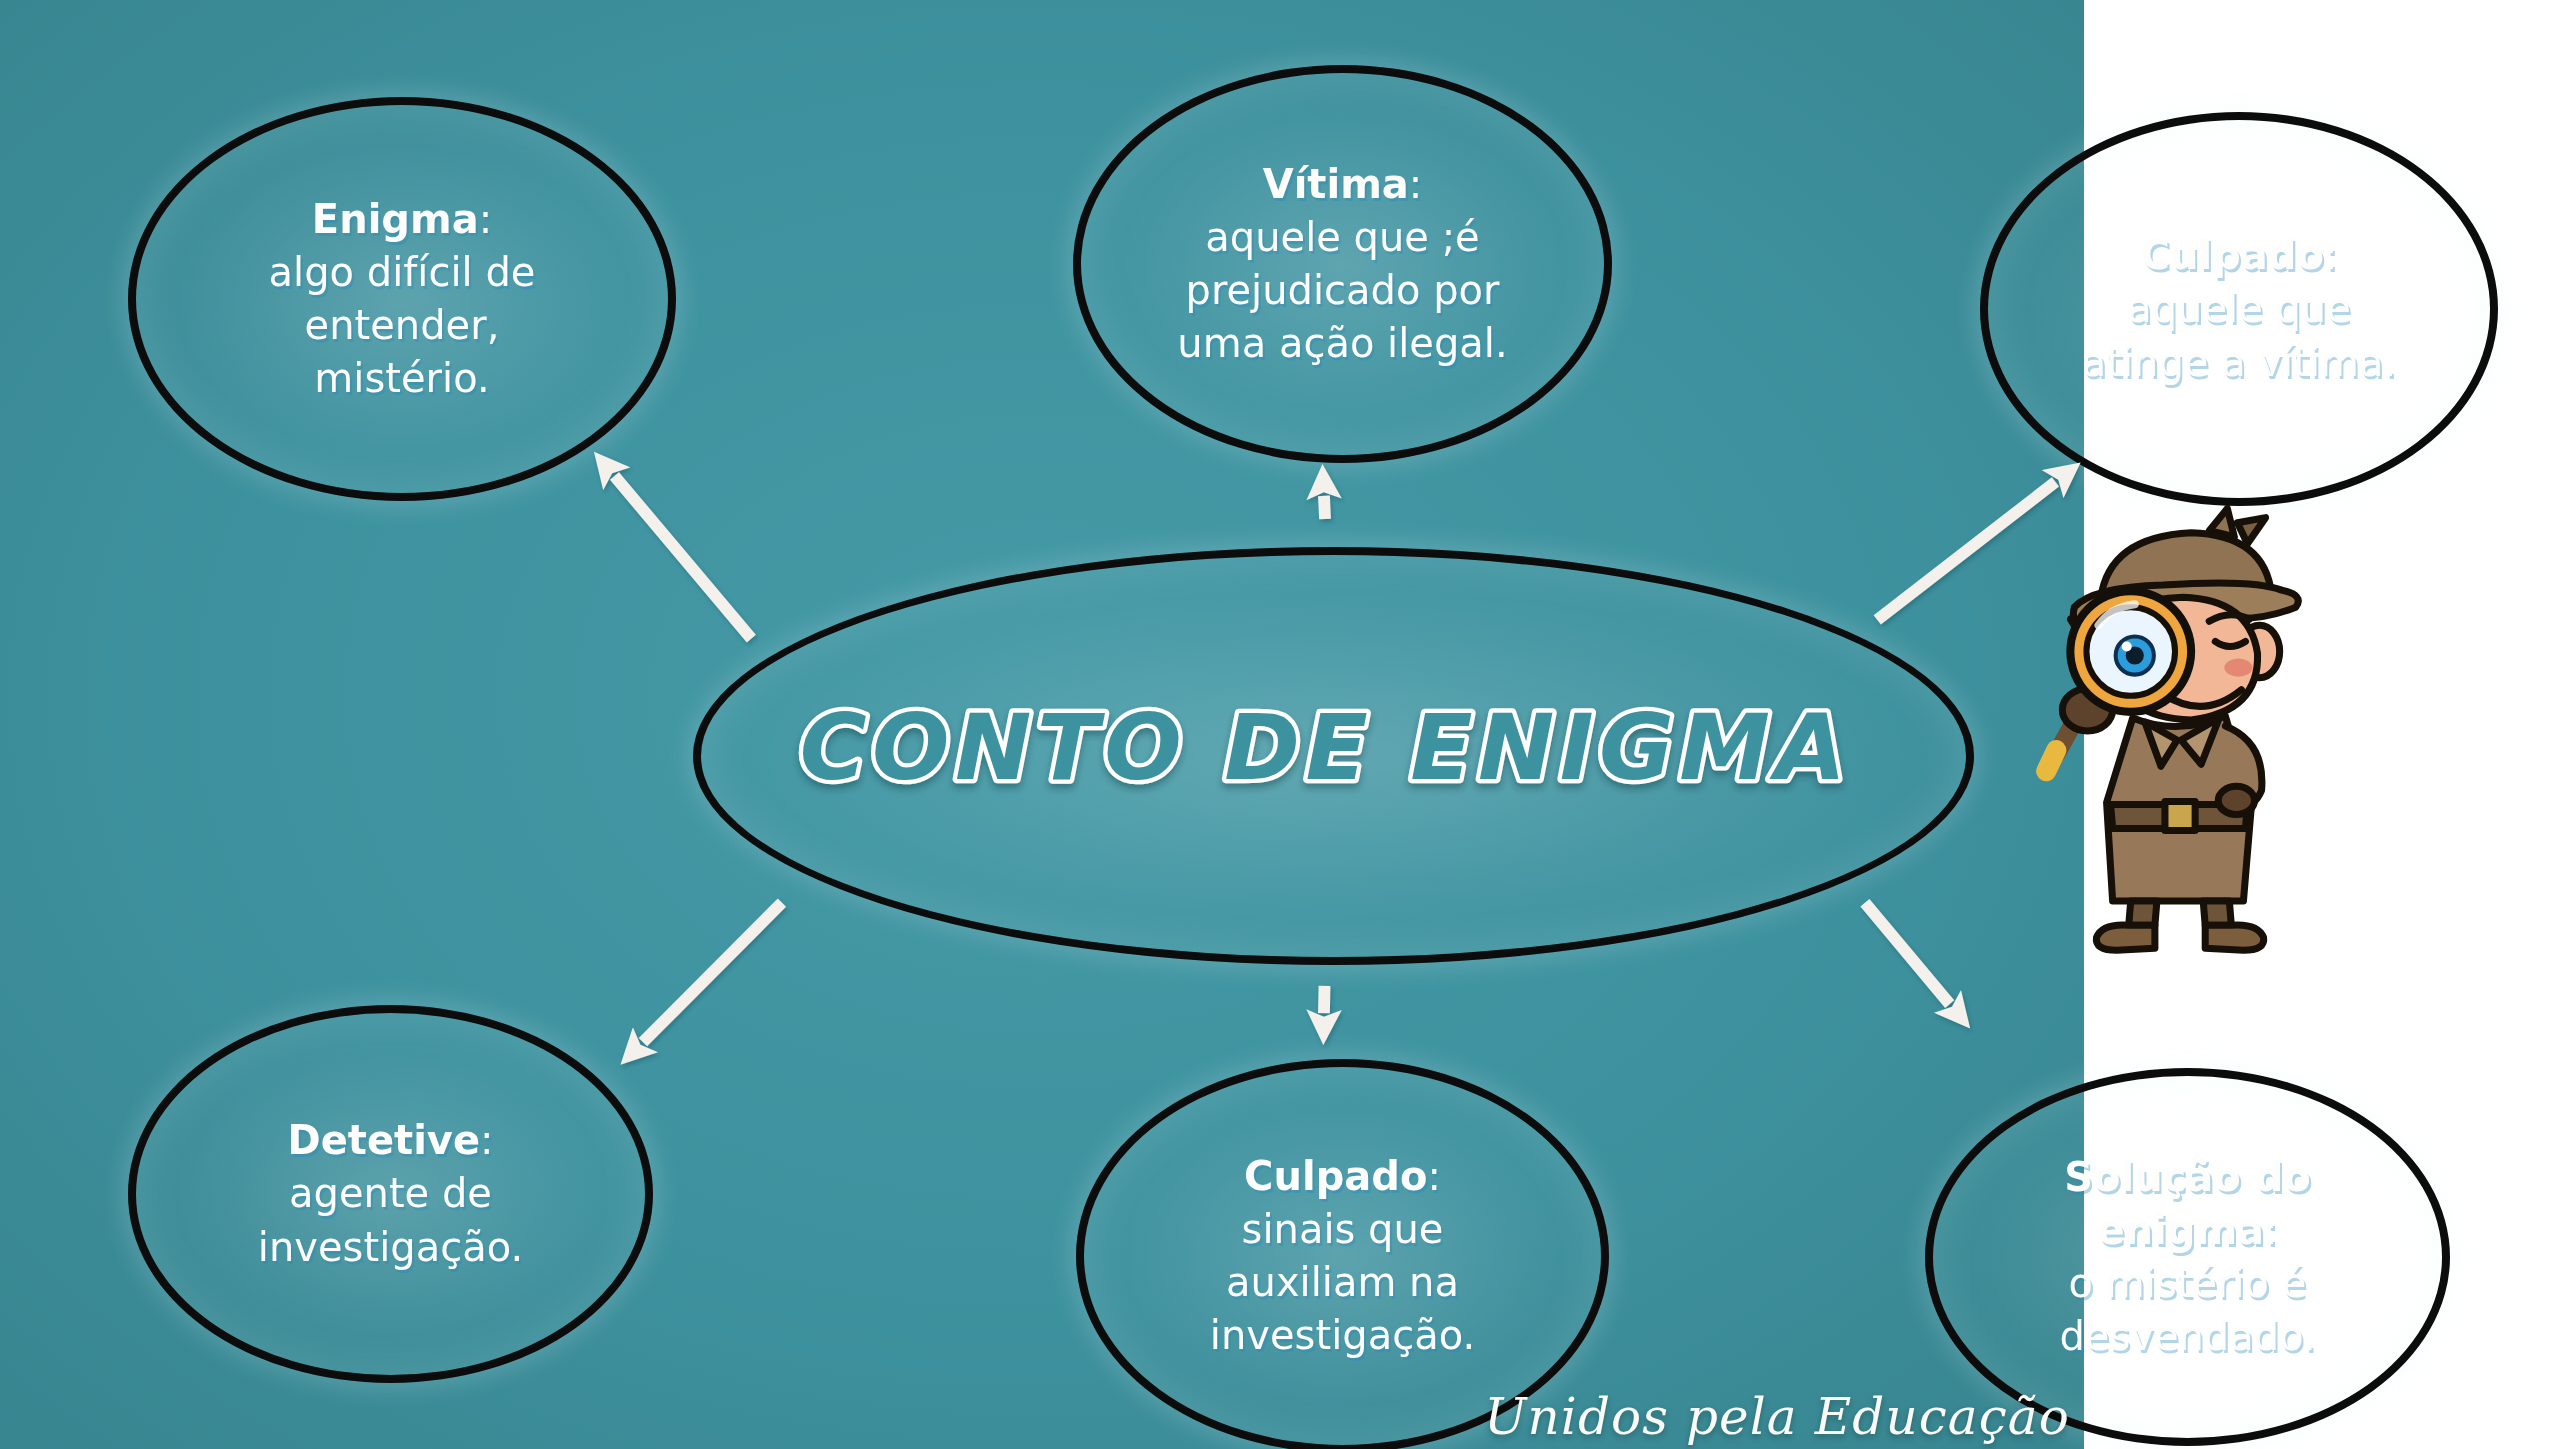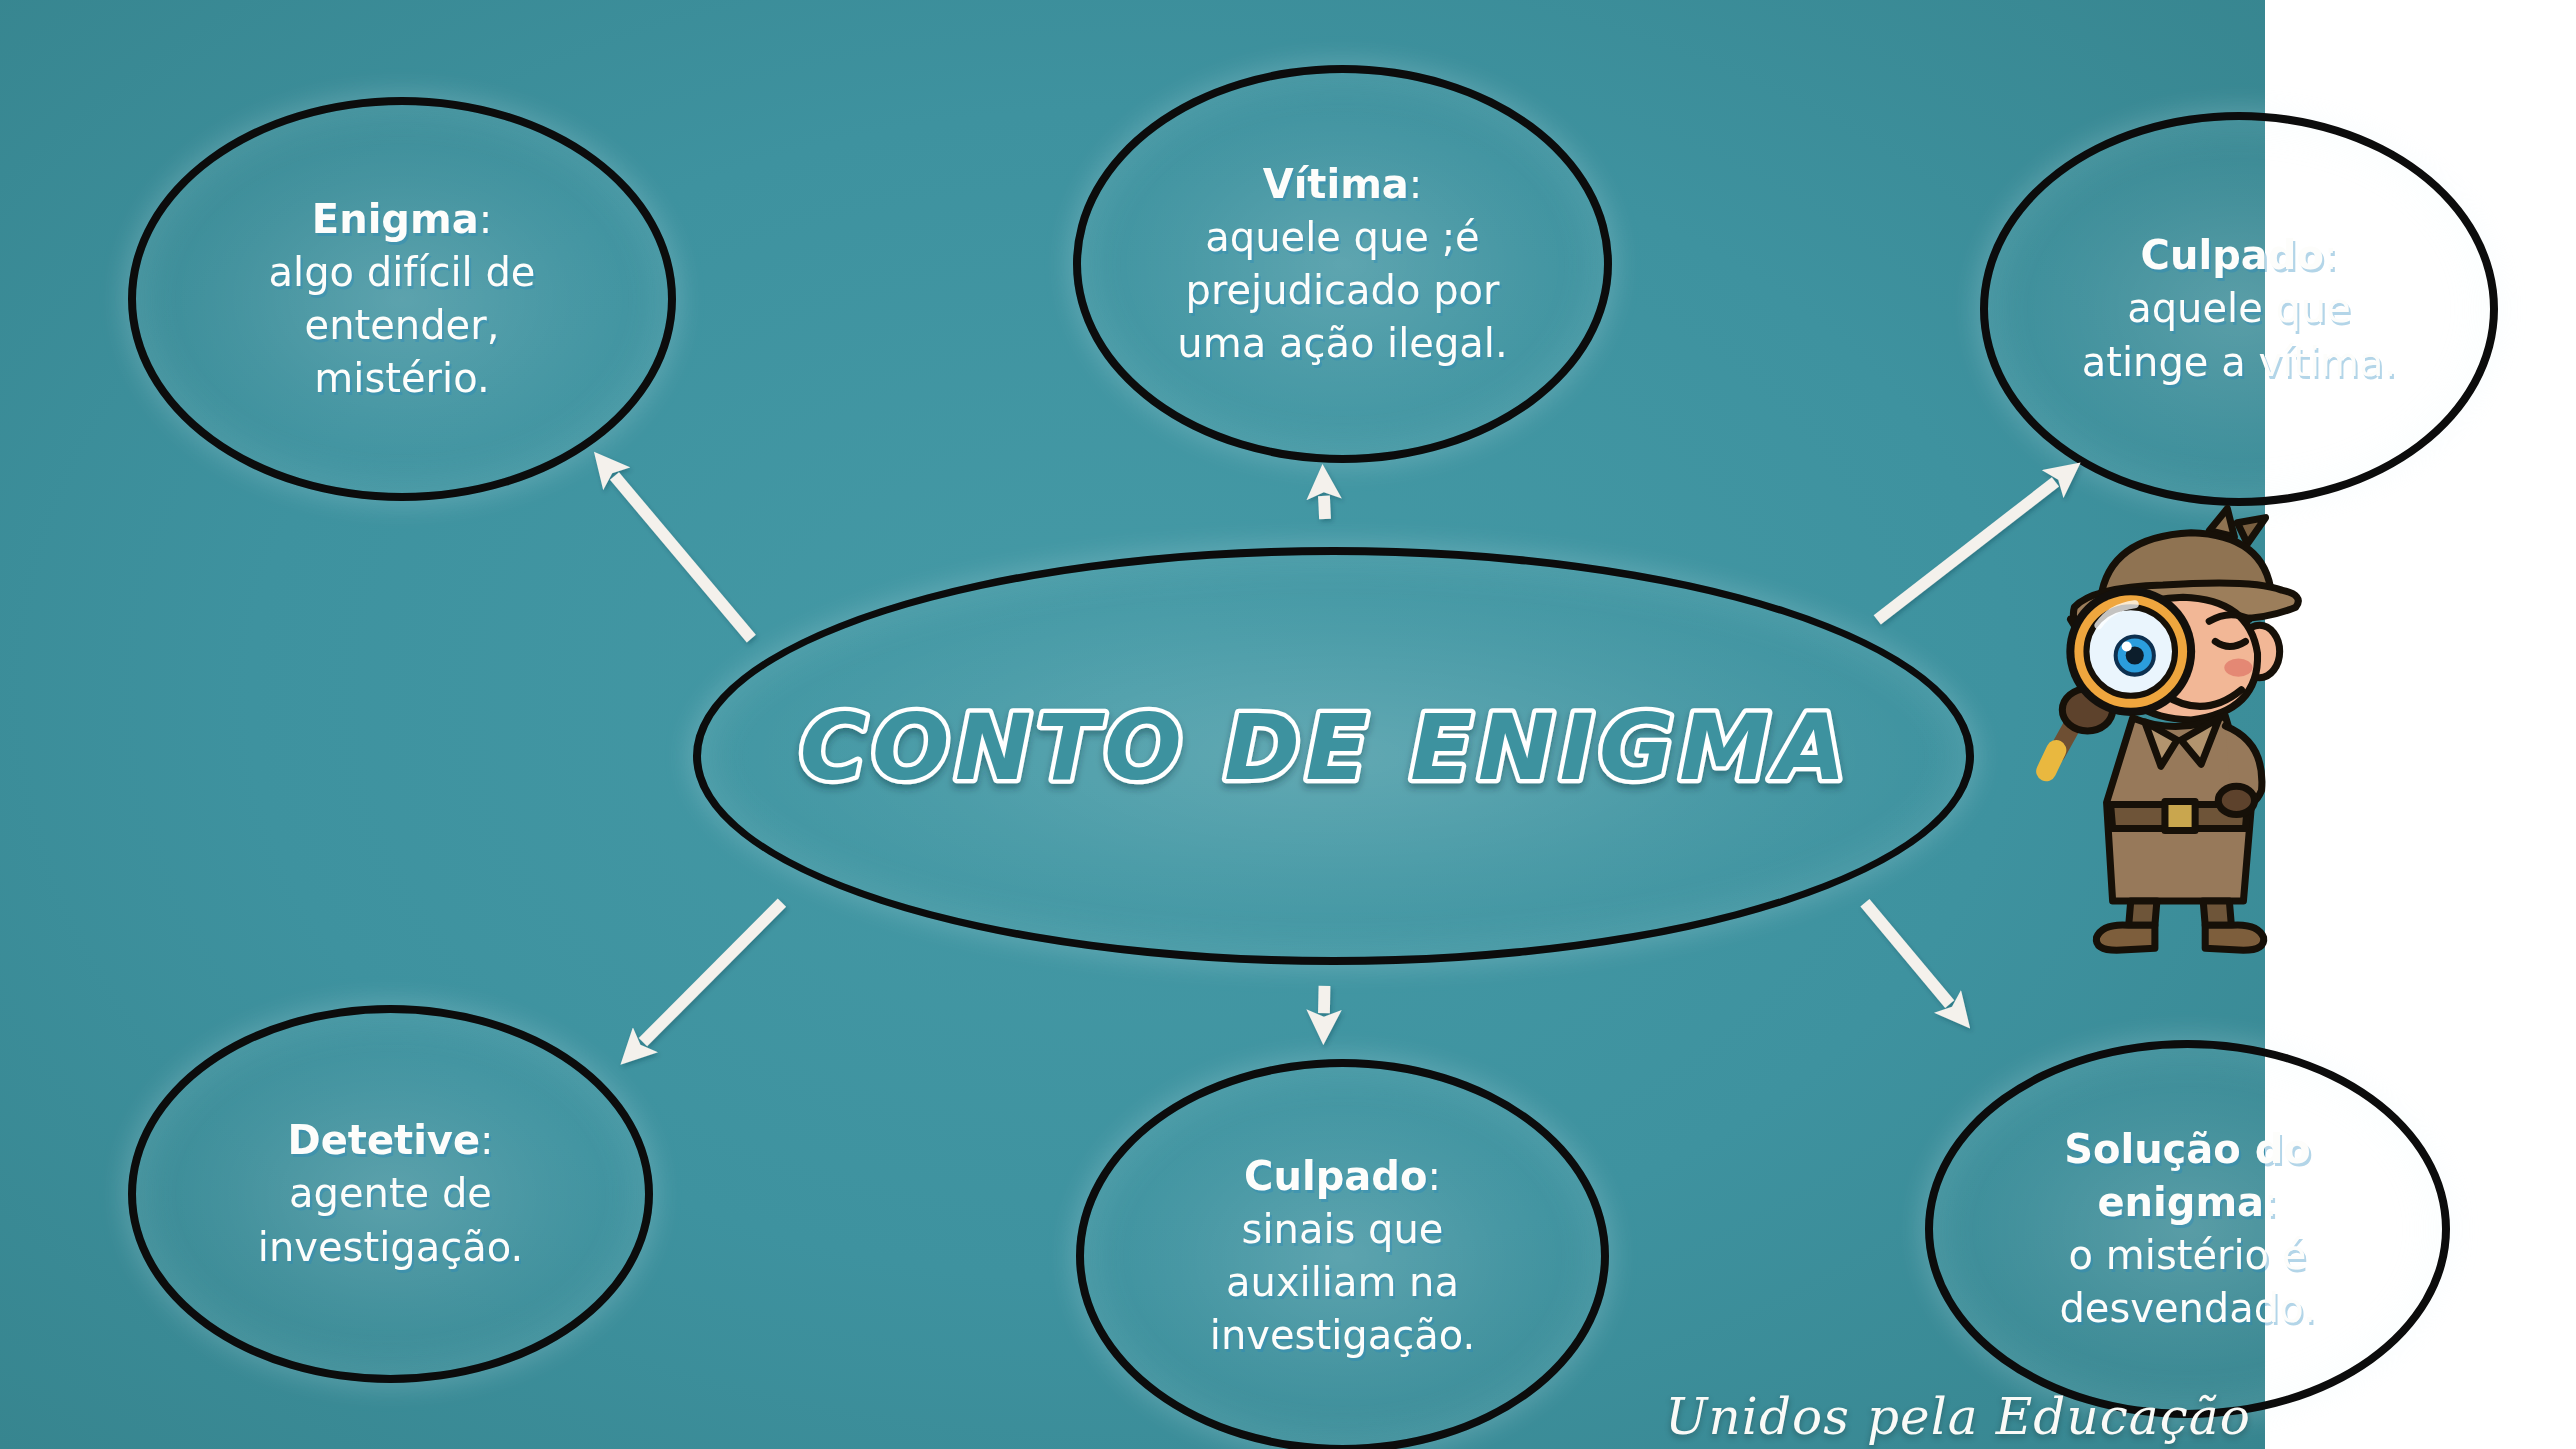--- a/index.html
+++ b/index.html
@@ -2,21 +2,21 @@
 <html style="font-size:8.6px"><head>
 <meta charset="utf-8">
 <style>
   html, body {
     margin: 0; padding: 0;
     width: 2576px; height: 1449px;
     overflow: hidden;
   }
   .stage {
     position: relative;
-    width: 2265px; height: 1449px;
+    width: 2084px; height: 1449px;
     background: radial-gradient(ellipse at 50% 48%, #459aa6 0%, #3e929f 55%, #37858f 100%);
     font-family: "DejaVu Sans", sans-serif;
   }
   .node {
     position: absolute;
     border: 8px solid #0c0c0c;
     border-radius: 50%;
     display: flex;
     align-items: center;
     justify-content: center;
@@ -88,21 +88,21 @@
 
   <div class="node" style="left:1076px; top:1059px; width:517px; height:378px;">
     <div class="node-text">
       <span class="term"><b>Culpado</b><span class="sep">:</span></span>
       <div class="body">sinais que
 auxiliam na
 investigação.</div>
     </div>
   </div>
 
-  <div class="node" style="left:1925px; top:1040px; width:509px; height:362px;justify-content:center;">
+  <div class="node" style="left:1925px; top:1068px; width:509px; height:362px;justify-content:center;">
     <div class="node-text">
       <span class="term"><b>Solução do
 enigma</b><span class="sep">:</span></span>
       <div class="body">o mistério é
 desvendado.</div>
     </div>
   </div>
 
   <div class="node" style="left:693px; top:547px; width:1265px; height:402px;"></div>
 

